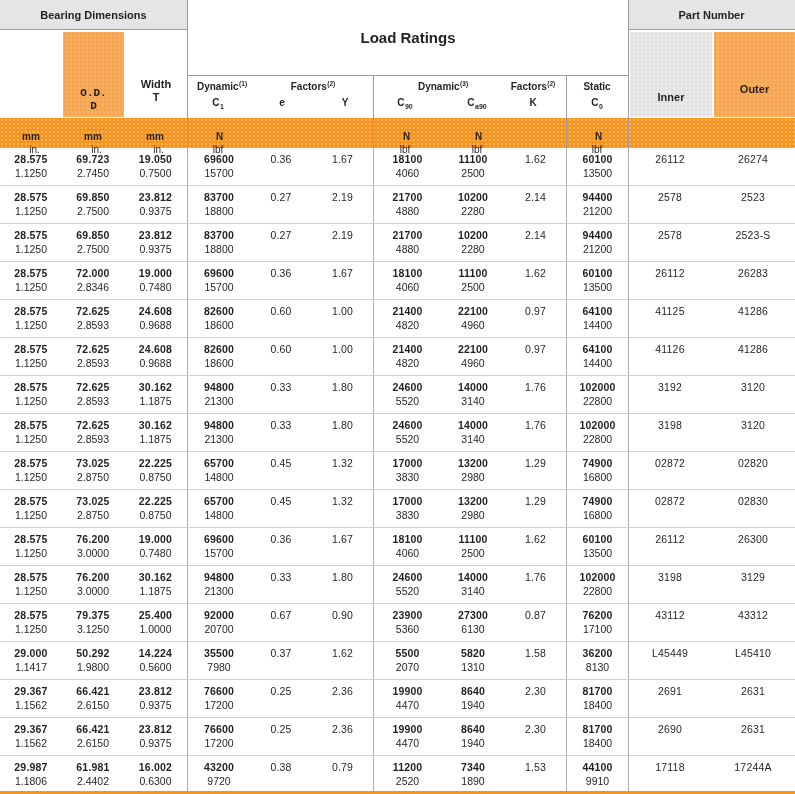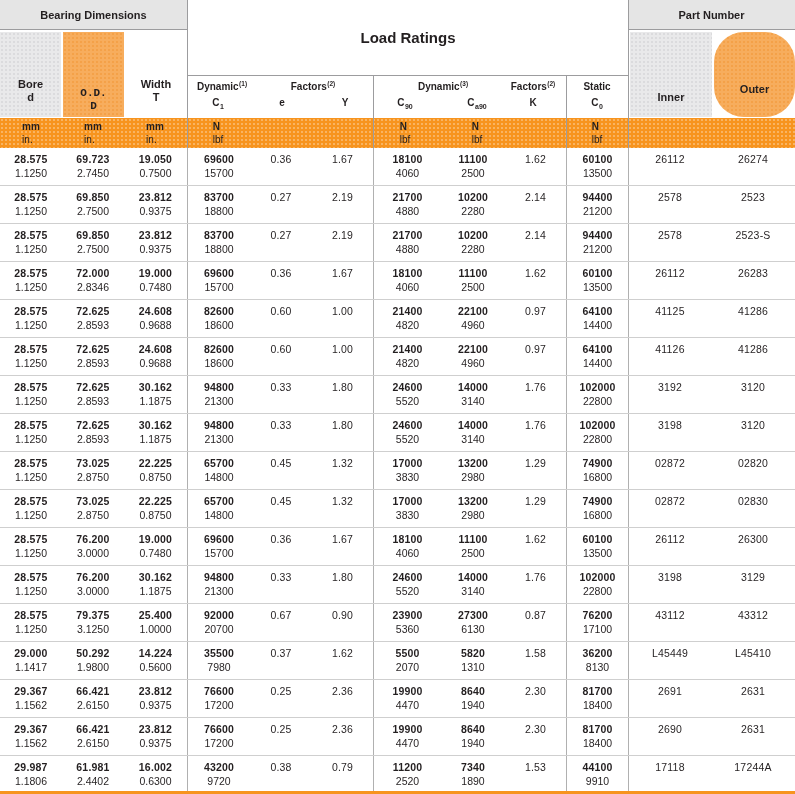--- a/index.html
+++ b/index.html
@@ -30,21 +30,21 @@
 
   .blk {
     position:absolute; top:32px; height:85px;
     display:flex; flex-direction:column; align-items:center; justify-content:flex-end;
     font-weight:bold; font-size:11px; line-height:13px; text-align:center;
   }
   .blk-bore  { left:0;   width:61px; padding-bottom:13px; }
   .blk-od    { left:63px; width:61px; padding-bottom:4px;font-family:Liberation Mono, monospace; }
   .blk-width { left:126px; width:60px; padding-bottom:13px; background:#fff; }
   .blk-inner { left:630px; width:82px; padding-bottom:13px; }
-  .blk-outer { left:714px; width:81px; padding-bottom:21px;border-radius:30px; }
+  .blk-outer { left:714px; width:81px; padding-bottom:21px; }
 
   .dotted-gray {
     background-color:#e9e9ea;
     background-image:radial-gradient(#dbdbdd 0.8px, transparent 1px);
     background-size:4px 4px;
   }
   .dotted-orange {
     background-color:#f7ad5d;
     background-image:radial-gradient(#f4a148 0.8px, transparent 1px);
     background-size:4px 4px;
@@ -64,22 +64,22 @@
   .sb { font-size:7px;  position:relative; top:2.5px; margin-left:0.5px; font-weight:bold; }
 
   .units {
     position:absolute; left:0; top:118px; width:795px; height:30px;
     background-color:#f7941e;
     background-image:radial-gradient(rgba(255,255,255,0.30) 0.8px, transparent 1px);
     background-size:4px 4px;
     font-size:10px;
   }
   .unit-cell {
-    position:absolute; top:2px; transform:translateX(-50%);
-    text-align:left; line-height:13px; white-space:nowrap;
+    position:absolute; top:12px; transform:translateX(-50%);
+    text-align:right; line-height:13px; white-space:nowrap;
   }
   .unit-l1 { font-weight:bold; }
 
   .vline { position:absolute; width:1px; background:#9c9c9e; }
   .vl-a { left:187px; top:0;    height:148px; }
   .vl-b { left:628px; top:0;    height:148px; }
   .vl-c { left:373px; top:75px; height:73px; }
   .vl-d { left:566px; top:75px; height:73px; }
 
   
@@ -106,24 +106,20 @@
     <div class="band band-left">
       <span>Bearing Dimensions</span>
     </div>
     <div class="loadratings">
       <span>Load Ratings</span>
     </div>
     <div class="band band-right">
       <span>Part Number</span>
     </div>
 
-    <div class="blk blk-bore dotted-gray">
-      <div>Bore</div>
-      <div>d</div>
-    </div>
     <div class="blk blk-od dotted-orange">
       <div>O.D.</div>
       <div>D</div>
     </div>
     <div class="blk blk-width">
       <div>Width</div>
       <div>T</div>
     </div>
     <div class="blk blk-inner dotted-gray">
       <div>Inner</div>

